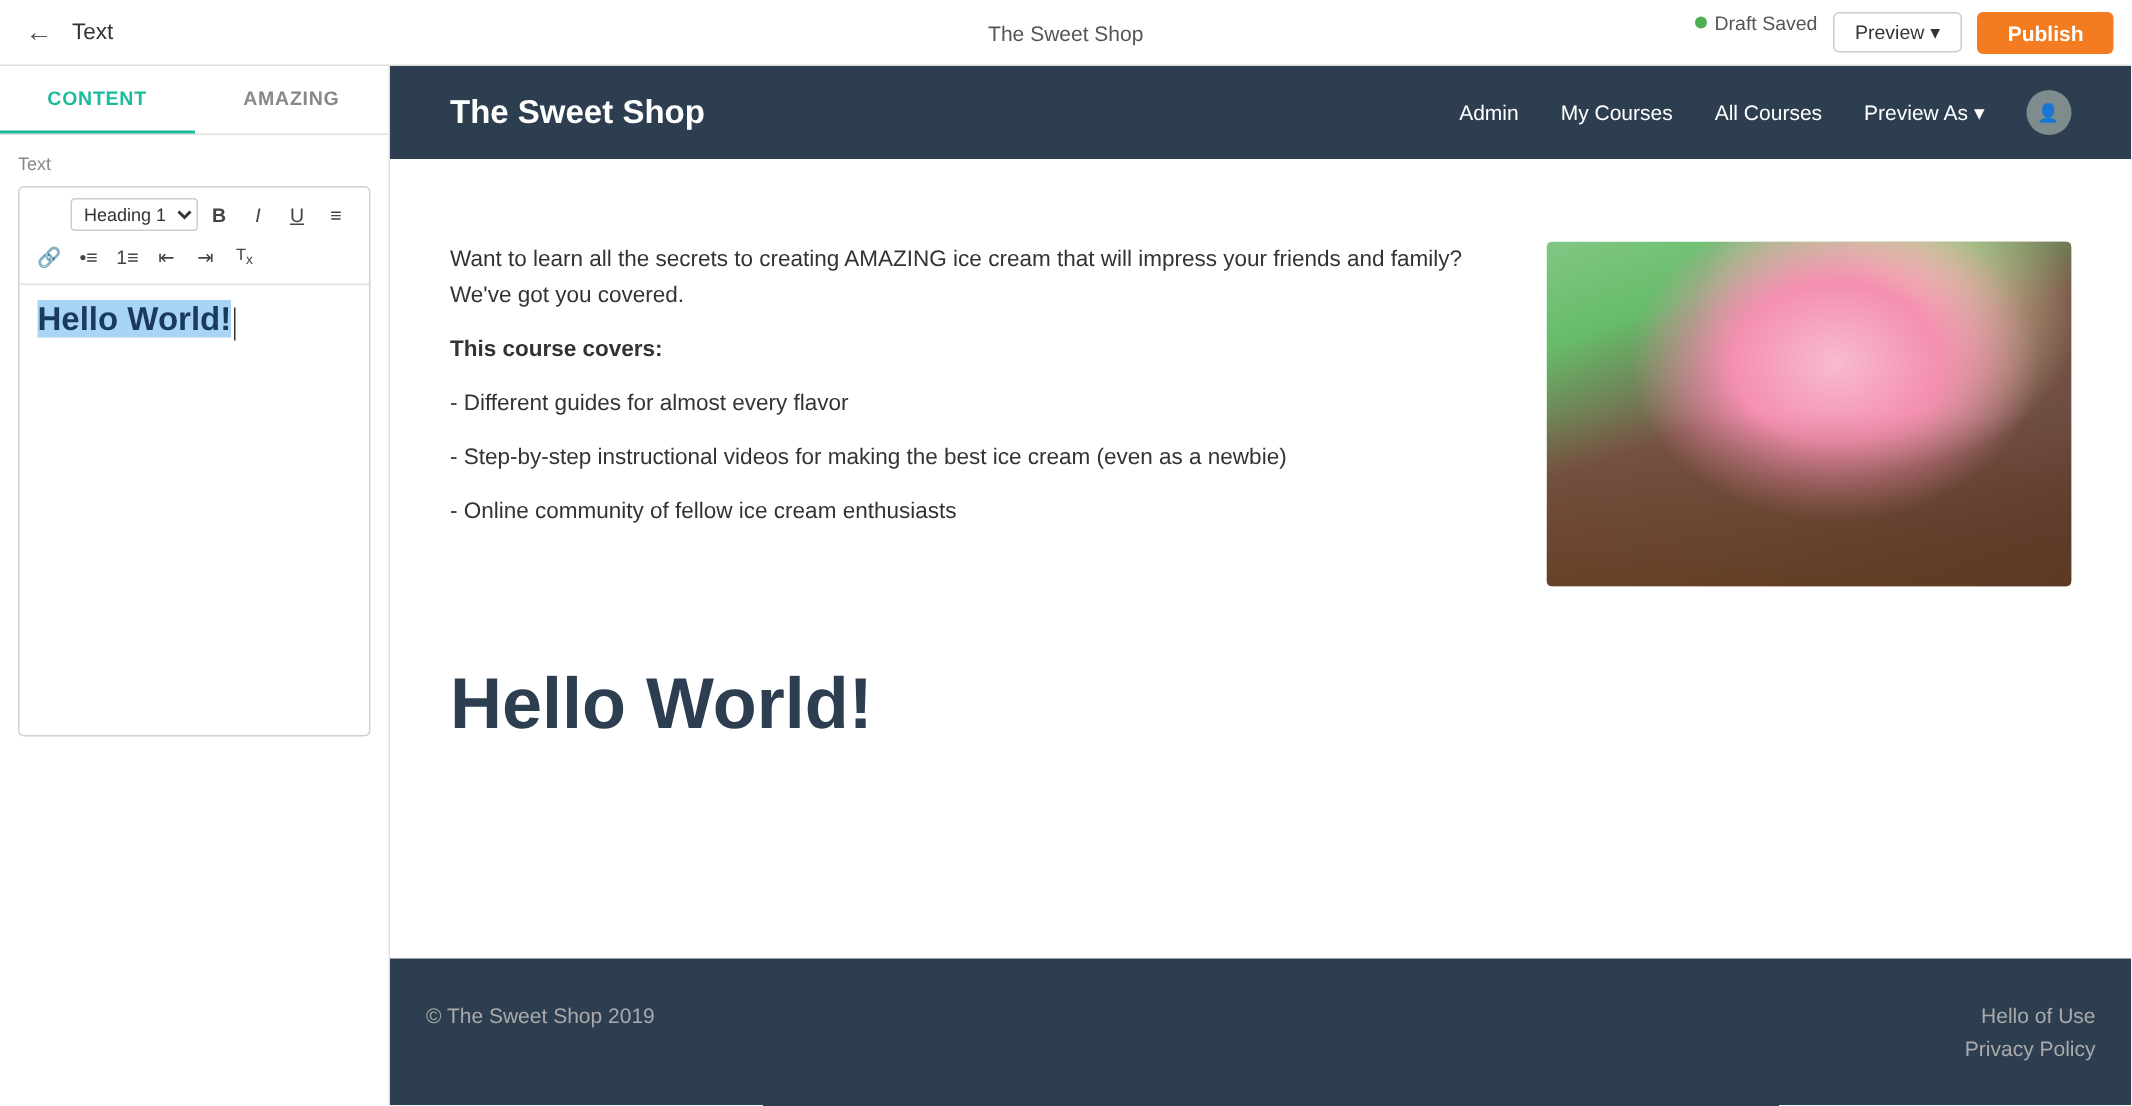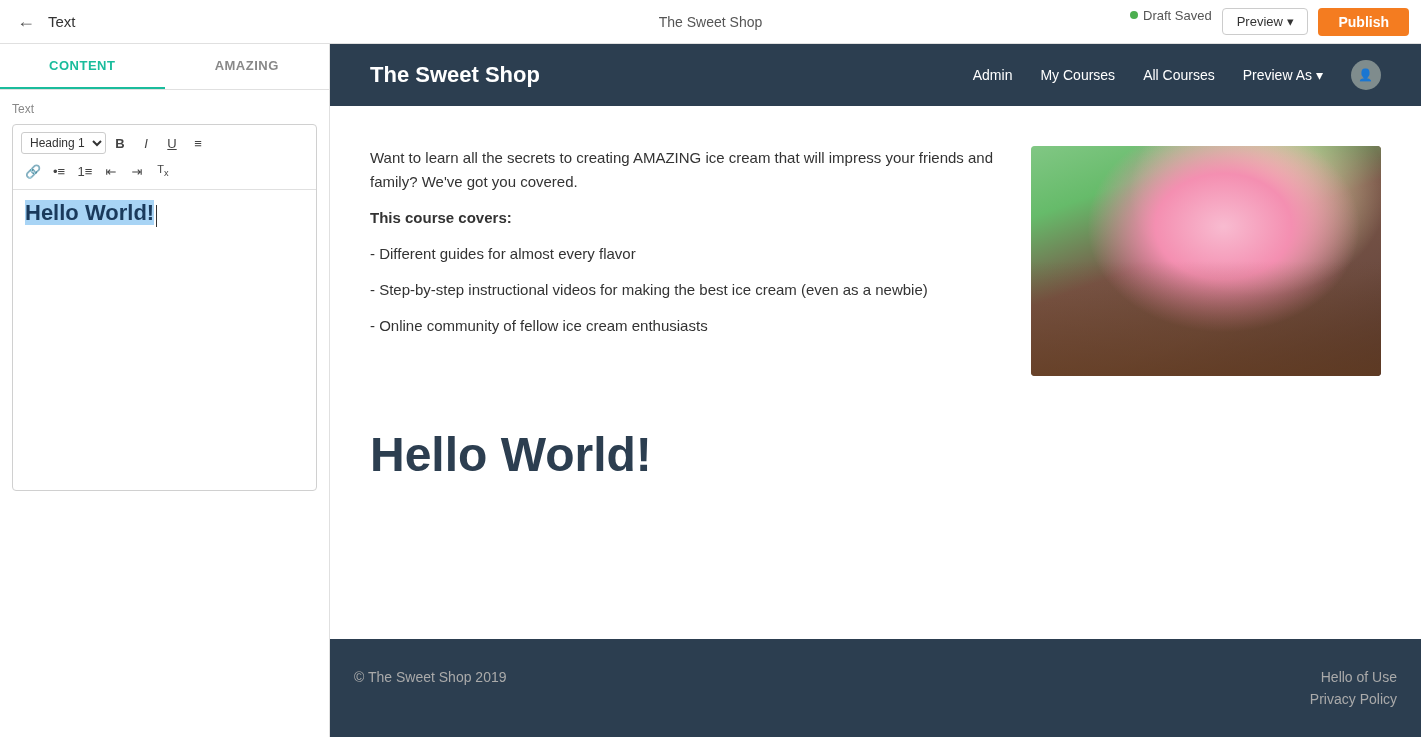--- a/index.html
+++ b/index.html
@@ -36,21 +36,21 @@
     #topbar .publish-btn {
       background: #f47c20; color: #fff; border: none; border-radius: 4px;
       padding: 6px 20px; font-size: 14px; font-weight: 600; cursor: pointer;
     }
 
     
     #main { display: flex; flex: 1; overflow: hidden; }
 
     
     #left-panel {
-      width: 330px; flex-shrink: 0; background: #fff;
+      width: 260px; flex-shrink: 0; background: #fff;
       border-right: 1px solid #e0e0e0; display: flex; flex-direction: column;
     }
     #left-panel .tabs {
       display: flex; border-bottom: 1px solid #e0e0e0;
     }
     #left-panel .tab {
       flex: 1; text-align: center; padding: 14px 0; font-size: 13px;
       font-weight: 600; color: #888; cursor: pointer; letter-spacing: 0.5px;
     }
     #left-panel .tab.active {
@@ -65,21 +65,21 @@
     .text-editor-box {
       border: 1px solid #d0d0d0; border-radius: 4px; background: #fff;
     }
     .editor-toolbar {
       display: flex; flex-direction: column; border-bottom: 1px solid #e0e0e0;
       padding: 6px 8px; gap: 4px;
     }
     .toolbar-row { display: flex; align-items: center; gap: 2px; }
     .toolbar-select {
       border: 1px solid #ccc; border-radius: 3px; font-size: 12px;
-      padding: 2px 4px; color: #333; background: #fff; cursor: pointer;
+      padding: 2px 4px; color: #333; background: #fff; cursor: pointer; margin-left: 26px;
     }
     .toolbar-btn {
       width: 24px; height: 24px; display: flex; align-items: center; justify-content: center;
       border: none; background: none; cursor: pointer; font-size: 13px;
       color: #444; border-radius: 2px;
     }
 
     .editor-content-area {
       padding: 10px 12px; min-height: 300px;
     }
@@ -114,21 +114,21 @@
       font-size: 14px; color: #ffffff; cursor: pointer; white-space: nowrap;
     }
     .site-nav .nav-link.with-arrow { display: flex; align-items: center; gap: 4px; }
     .site-nav .avatar {
       width: 30px; height: 30px; border-radius: 50%; background: #7f8c8d;
       display: flex; align-items: center; justify-content: center;
       font-size: 12px; color: #fff;
     }
 
     
-    .page-main { padding: 40px 40px 60px; flex: 1; }
+    .page-main { padding: 55px 40px 60px; flex: 1; }
     .content-block {
       display: flex; gap: 30px; align-items: flex-start; margin-bottom: 50px;
     }
     .content-text { flex: 1; }
     .content-text p { font-size: 15px; color: #333; line-height: 1.6; margin-bottom: 12px; }
     .content-text p strong { font-weight: 700; }
     .content-image {
       width: 350px; height: 230px; border-radius: 4px; overflow: hidden; flex-shrink: 0;
     }
     .ice-cream-img {

